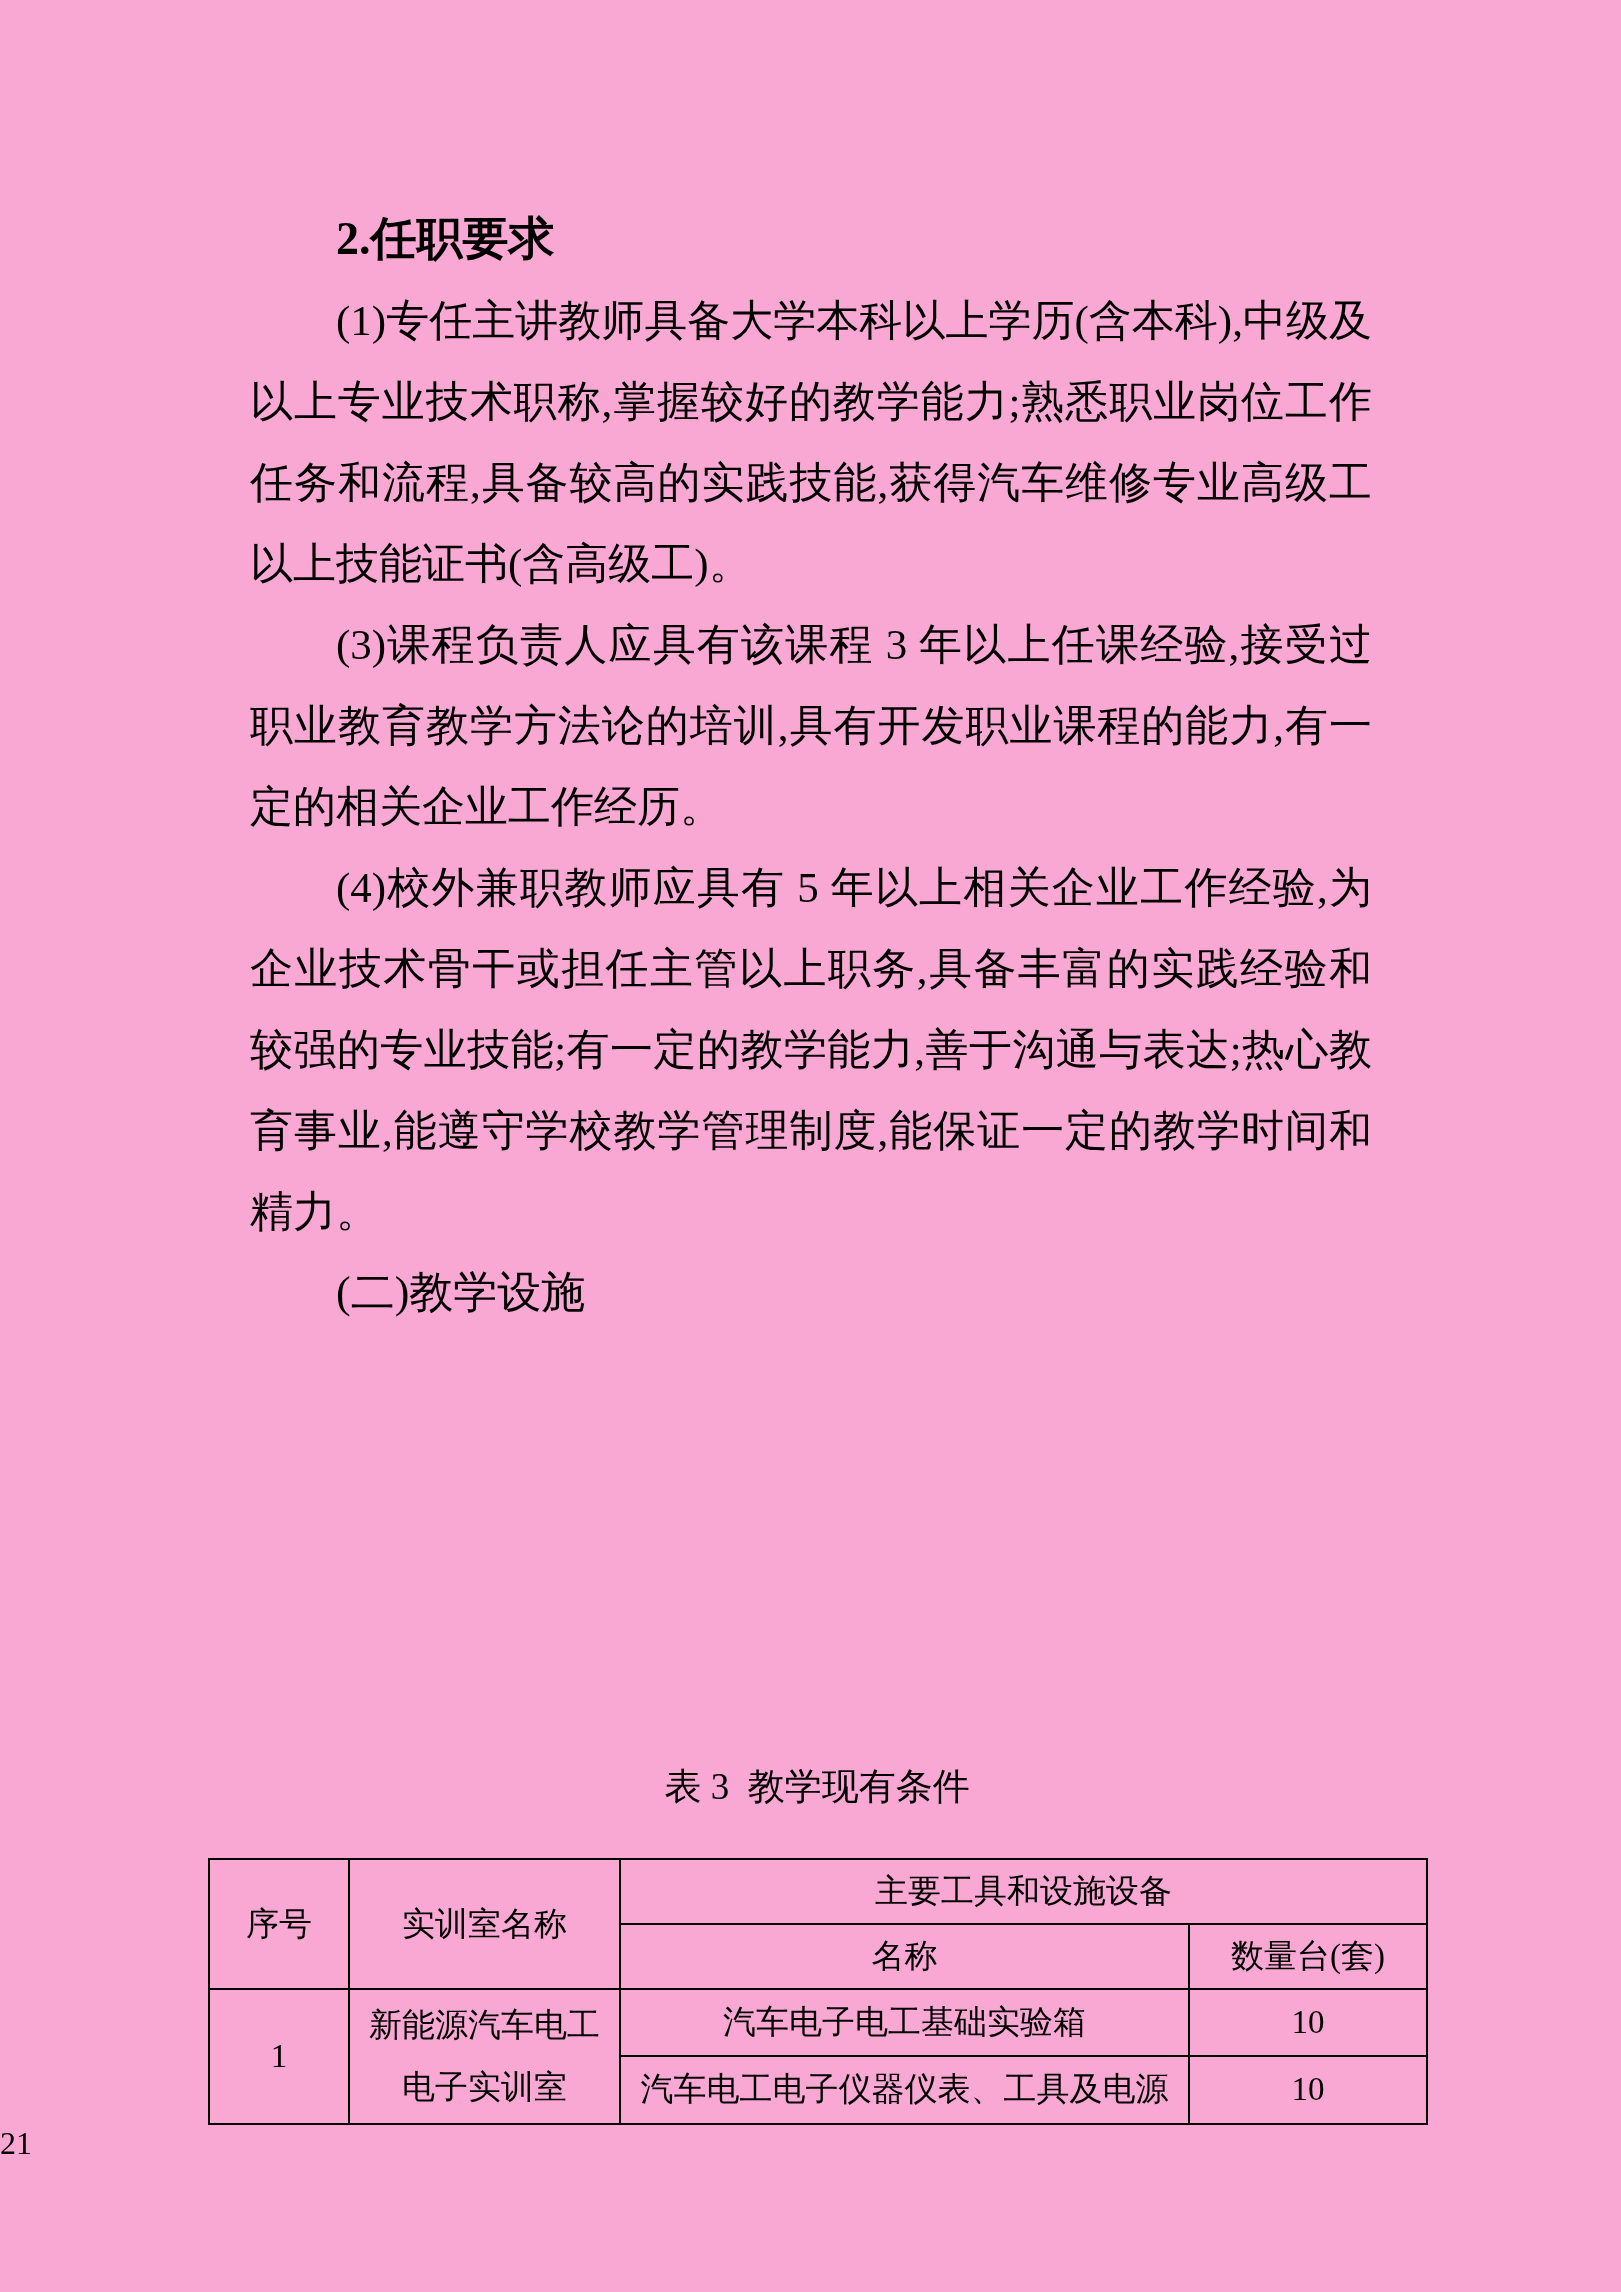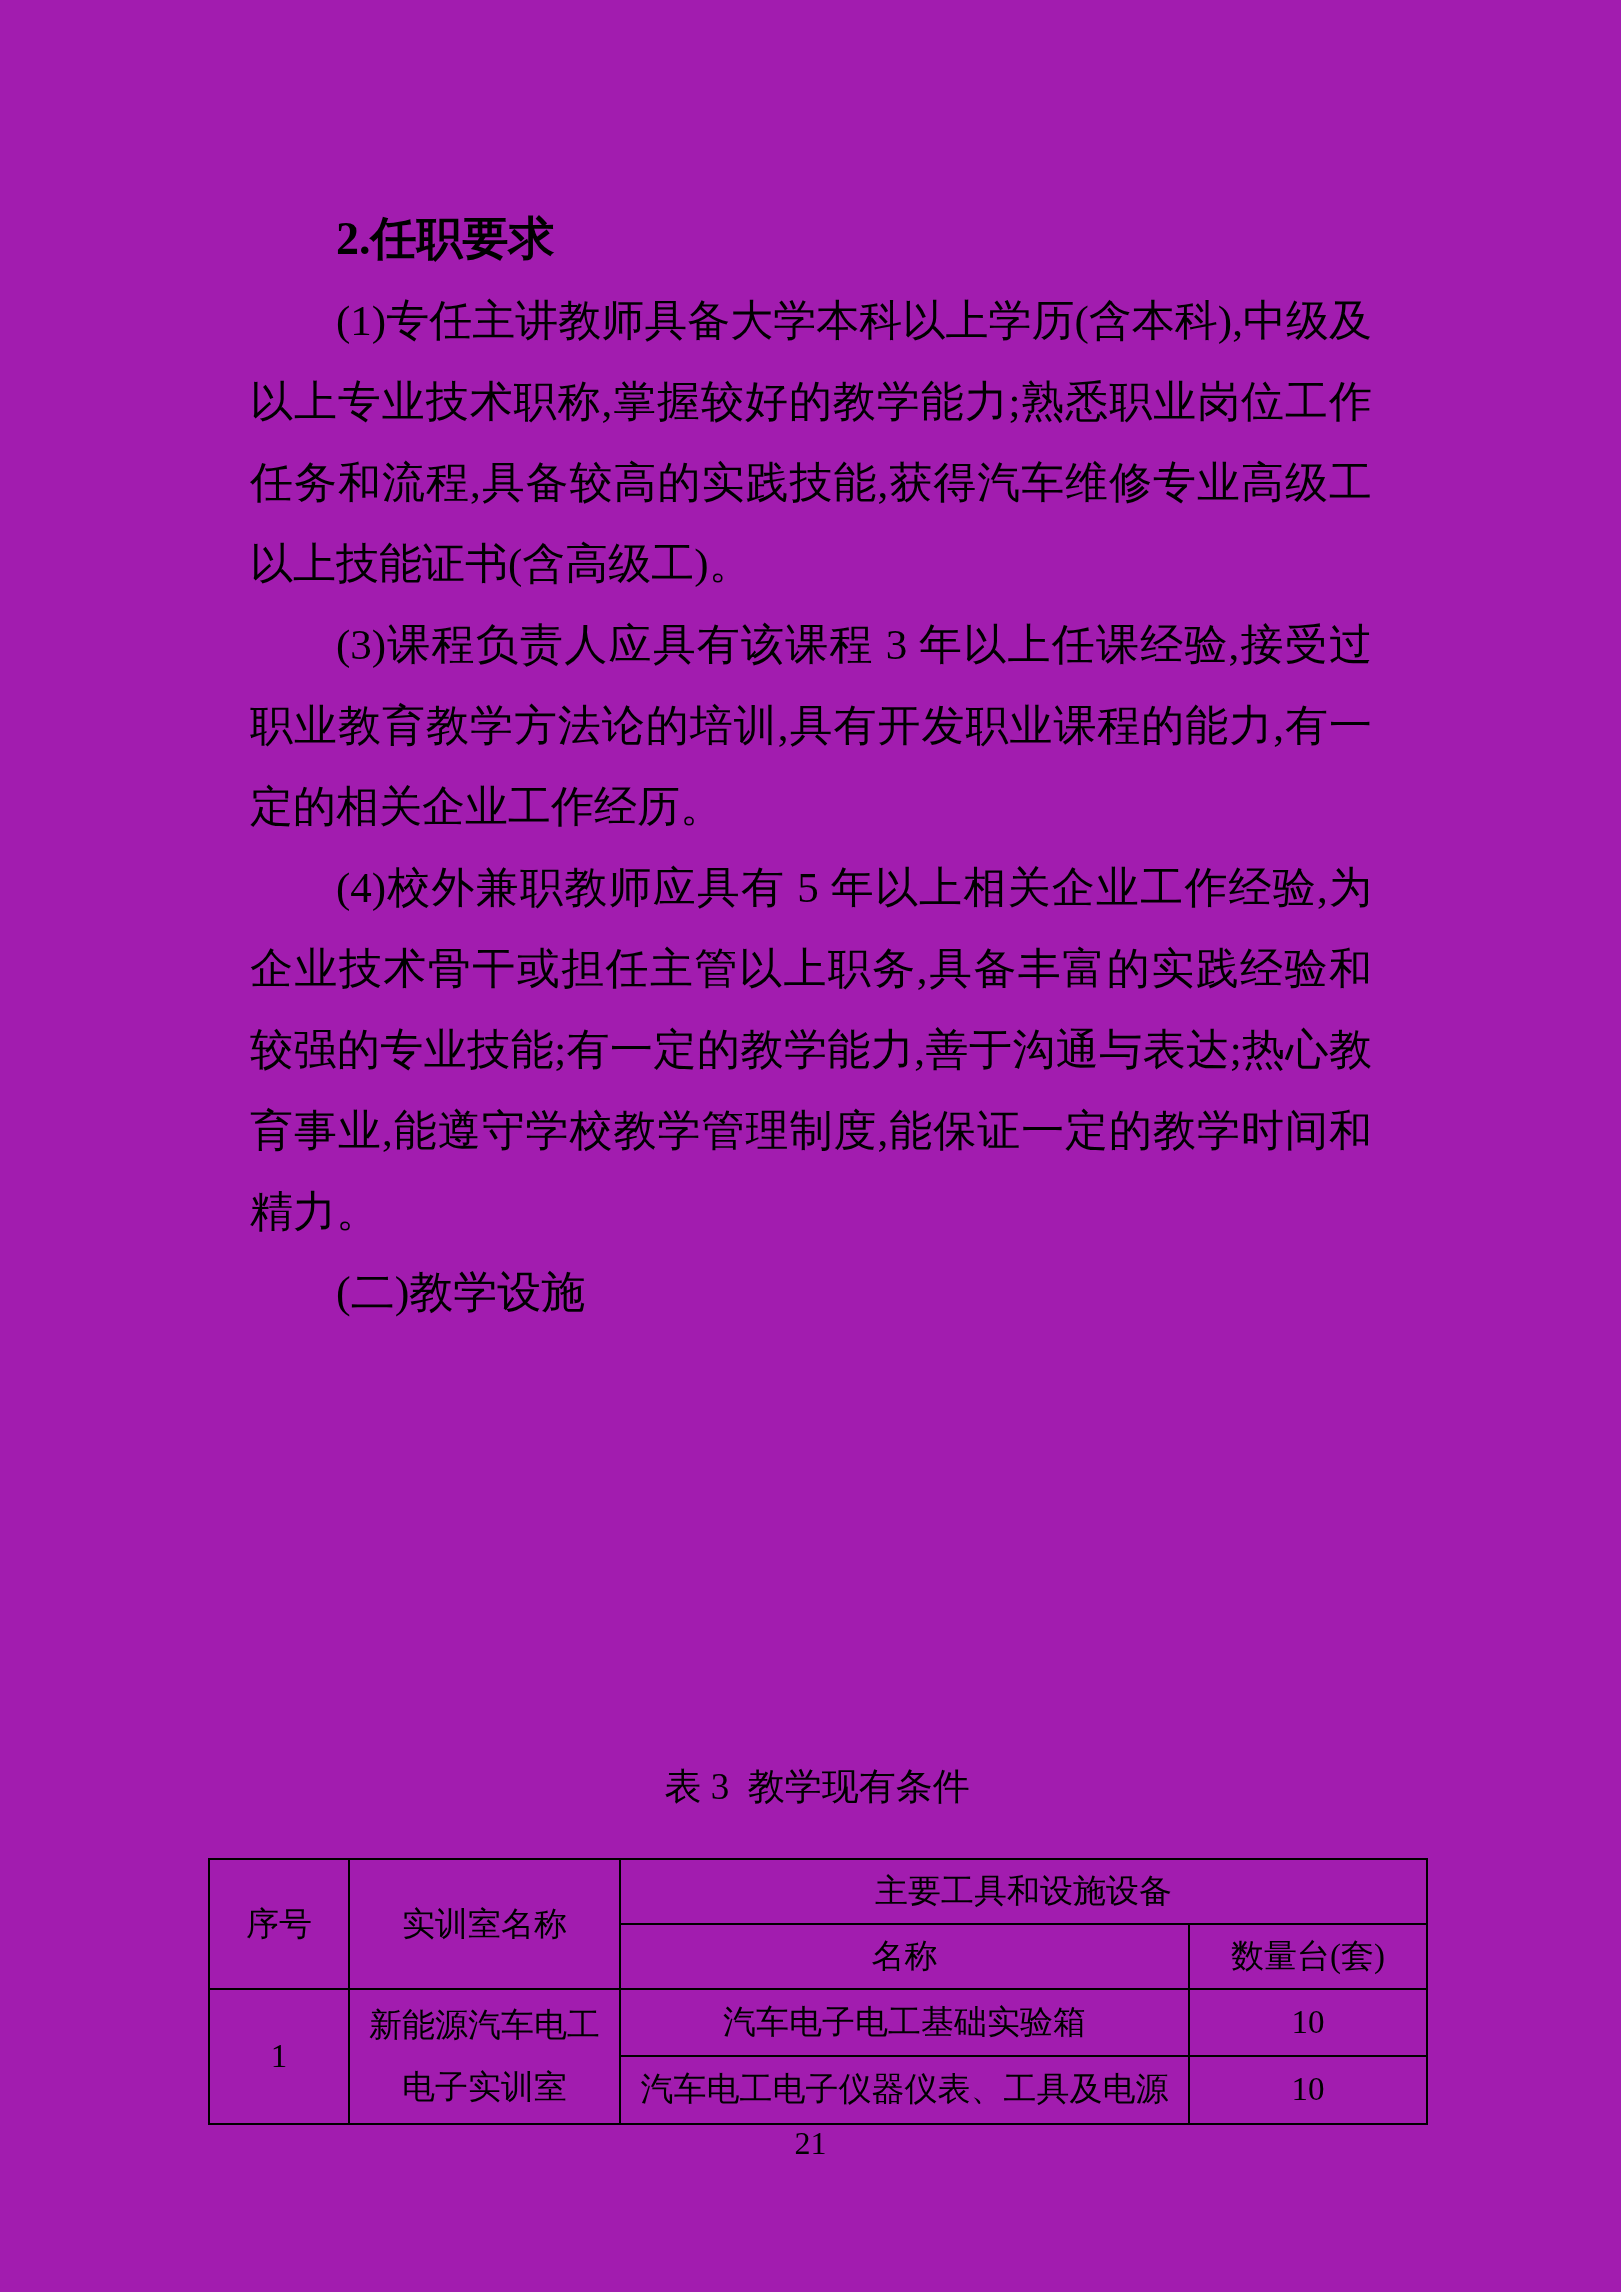--- a/index.html
+++ b/index.html
@@ -12,21 +12,21 @@
     height: 2293px;
     position: relative;
     font-family: "Liberation Serif", "DejaVu Serif", serif;
     color: #000000;
   }
   .page {
     position: absolute;
     left: 0; top: 0;
     width: 1621px;
     height: 2293px;
-    background: #a21caf;
+    background: #f9a8d4;
     overflow: hidden;
   }
   .content {
     position: absolute;
     left: 250px;
     top: 198px;
     width: 1122px;
   }
   .section-heading {
     margin: 0;
@@ -84,21 +84,21 @@
   tr.hrow-1 td { height: 63px; }
   tr.hrow-2 td { height: 61px; }
   tr.drow-1 td { height: 65px; }
   tr.drow-2 td { height: 66px; }
   td.room-cell { line-height: 65px; border-radius: 17px; }
   .page-number {
     position: absolute;
     left: 0;
     top: 2125px;
     width: 1621px;
-    text-align: center;
+    text-align: left;
     font-size: 32px;
   }
 </style>
 </head>
 <body>
 
 <div class="page">
 
   <div class="content">
     <h2 class="section-heading">2.任职要求</h2>

